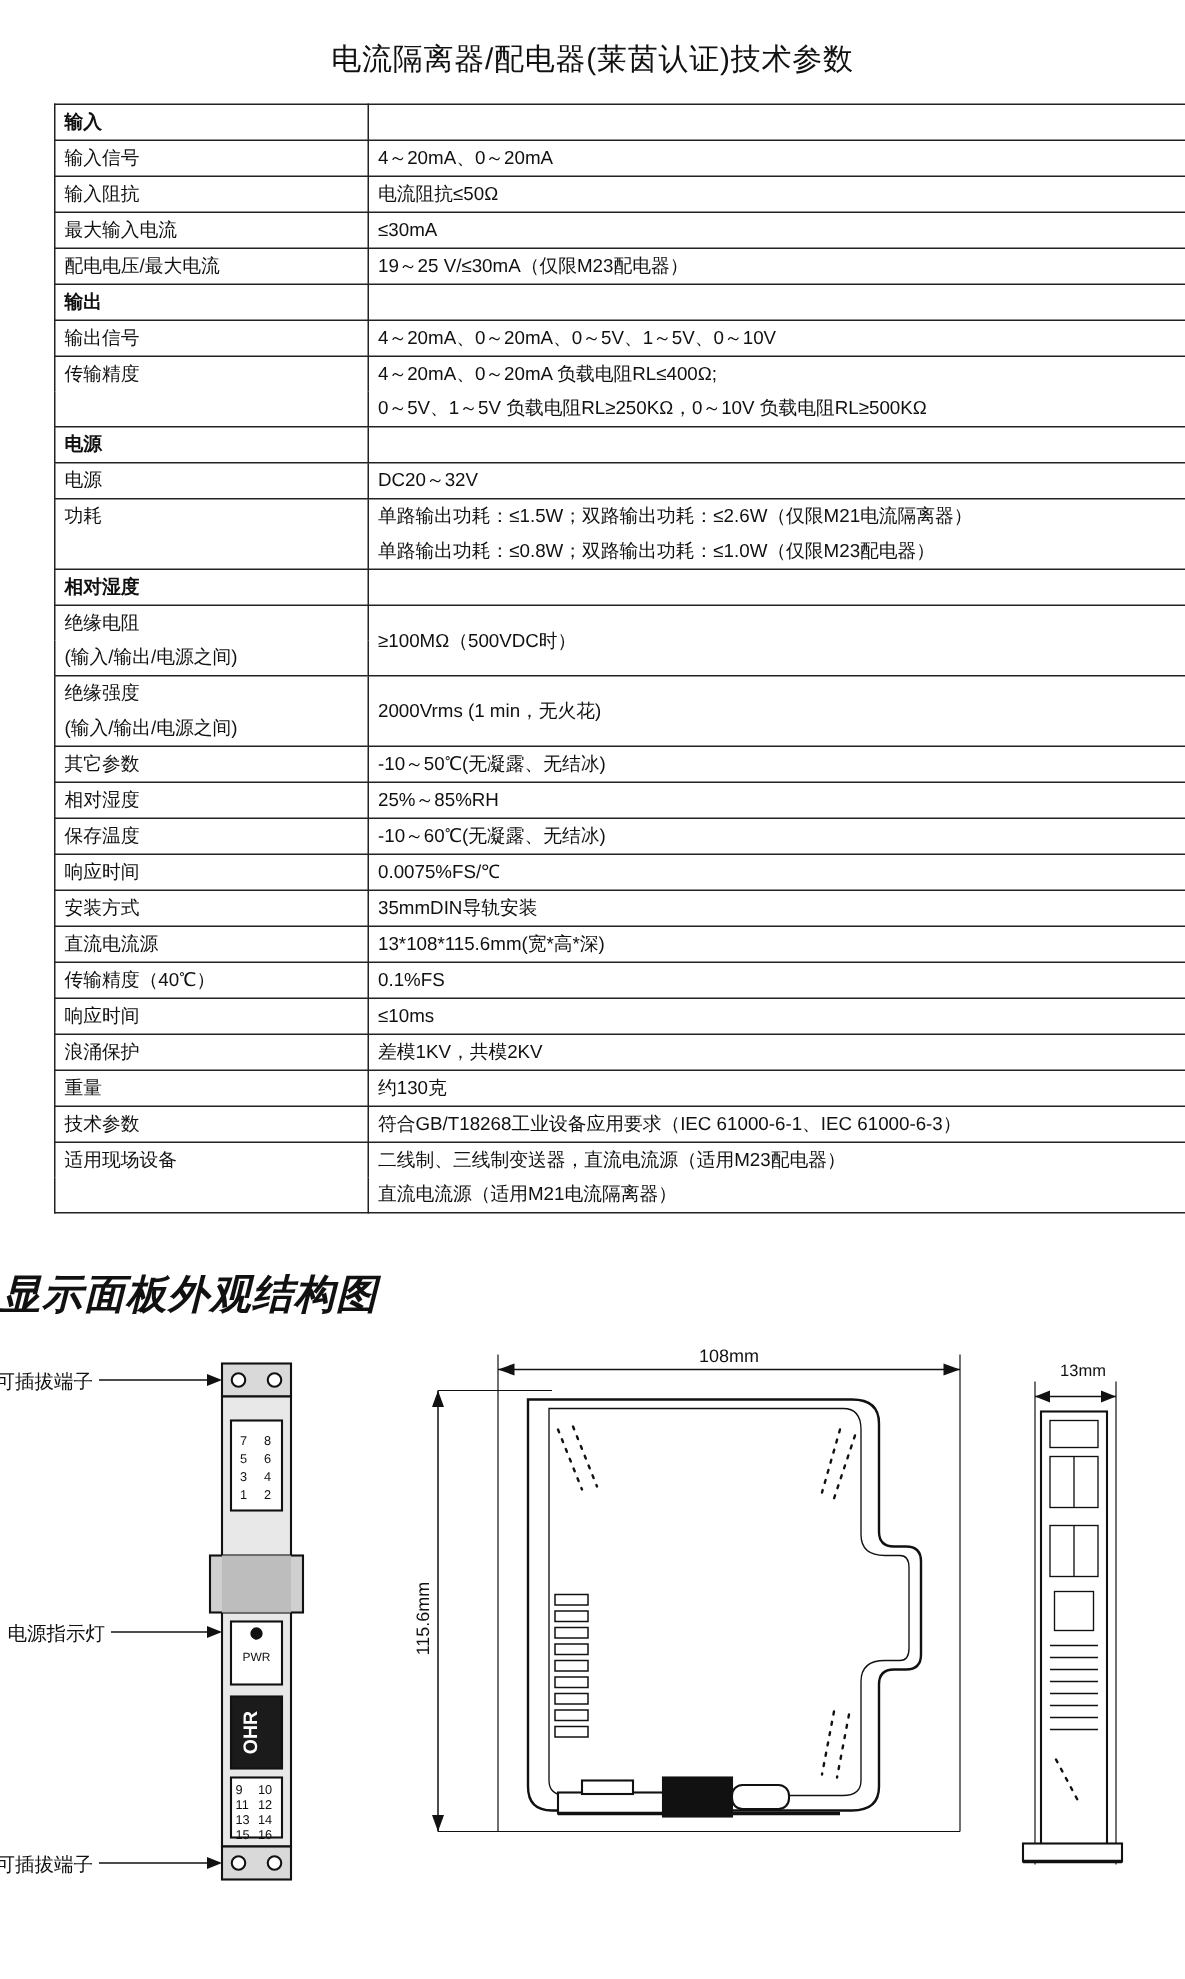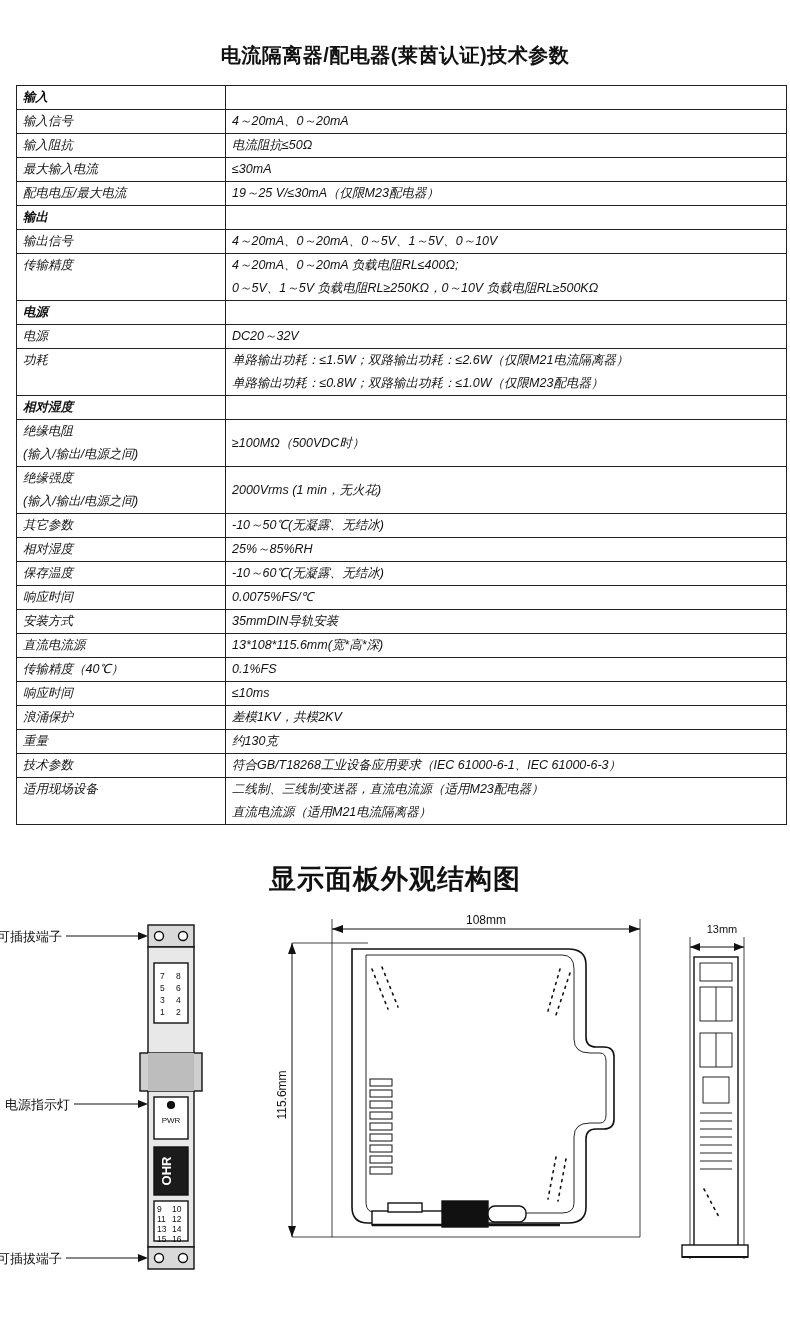--- a/index.html
+++ b/index.html
@@ -16,30 +16,28 @@
   }
   .page {
     width: 790px;
     position: relative;
   }
 
   
   .doc-title {
     text-align: center;
     font-size: 20px;
-    font-weight: bold;
+    font-weight: normal;
     padding: 26px 0 16px 0;
     letter-spacing: 0.5px;
-    margin-top: 16px;
   }
 
   
   .table-wrap {
-    margin: 0 16px;
-    font-style: italic;
+    margin: 0 36px;
   }
   table.spec {
     width: 746px;
     border-collapse: collapse;
     font-size: 12.5px;
     table-layout: fixed;
   }
   table.spec td {
     border: 1px solid #222;
     padding: 3px 6px;
@@ -54,25 +52,25 @@
     font-weight: bold;
   }
   td.v {
     width: 548px;
   }
   .nb { border-bottom: none !important; }
   .nt { border-top: none !important; }
 
   
   .panel-title {
-    text-align: center;
     font-size: 27px;
     font-weight: bold;
     padding: 36px 0 10px 0;
     letter-spacing: 1px;
+    font-style: italic;
   }
 
   
   .drawing {
     position: relative;
     width: 790px;
     height: 420px;
   }
   .drawing svg {
     display: block;

